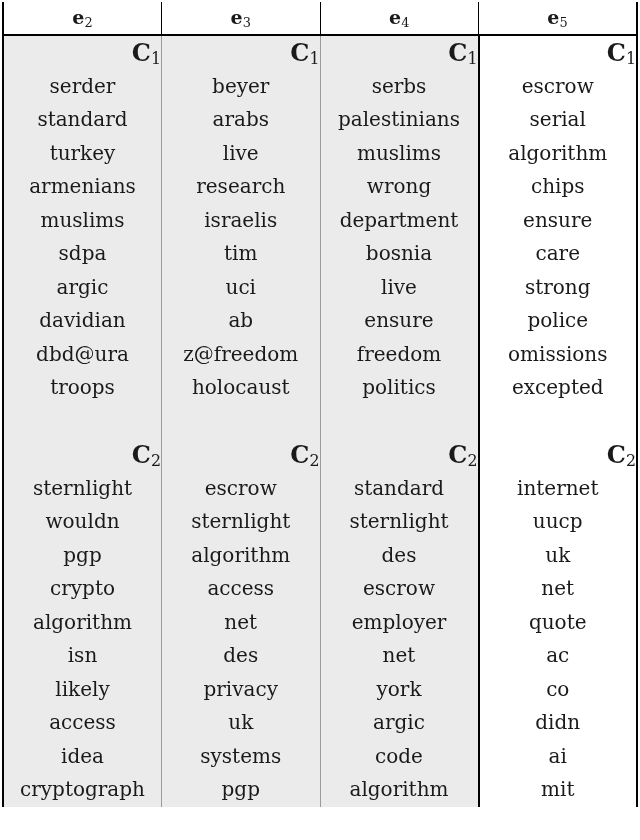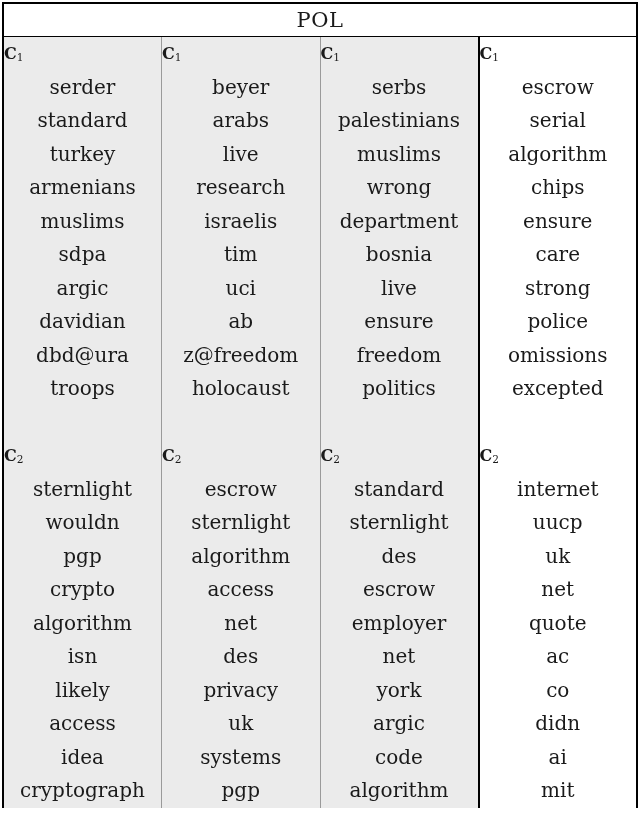--- a/index.html
+++ b/index.html
@@ -99,24 +99,24 @@
     border-right: 2.2px solid #000;
   }
 
   .col-stack {
     display: block;
     text-align: center;
   }
 
   .cluster-label {
     font-weight: bold;
-    font-size: 16px;
+    font-size: 24px;
     line-height: 33.5px;
     height: 33.5px;
-    text-align: left;
+    text-align: right;
     white-space: nowrap;
   }
   .cluster-label sub {
     font-weight: normal;
     font-size: 0.66em;
     vertical-align: -0.22em;
   }
 
   .term {
     font-size: 20px;
@@ -138,22 +138,33 @@
     width: 640px;
     height: 0px;
   }
 </style>
 </head>
 <body>
 
 <div class="table-wrap">
   <table class="pol-table">
     <tbody>
-      <tr class="title-row">
-        <td colspan="4">POL</td>
+      <tr class="head-row">
+        <td class="hcell hcell-first">
+          <span class="ename"><span>e</span><sub>2</sub></span>
+        </td>
+        <td class="hcell">
+          <span class="ename"><span>e</span><sub>3</sub></span>
+        </td>
+        <td class="hcell">
+          <span class="ename"><span>e</span><sub>4</sub></span>
+        </td>
+        <td class="hcell-last">
+          <span class="ename"><span>e</span><sub>5</sub></span>
+        </td>
       </tr>
       <tr class="body-row">
         <td class="body-cell shaded edge-left">
           <div class="col-stack">
               <div class="cluster-label"><span>C</span><sub>1</sub></div>
               <div class="term">serder</div>
               <div class="term">standard</div>
               <div class="term">turkey</div>
               <div class="term">armenians</div>
               <div class="term">muslims</div>

